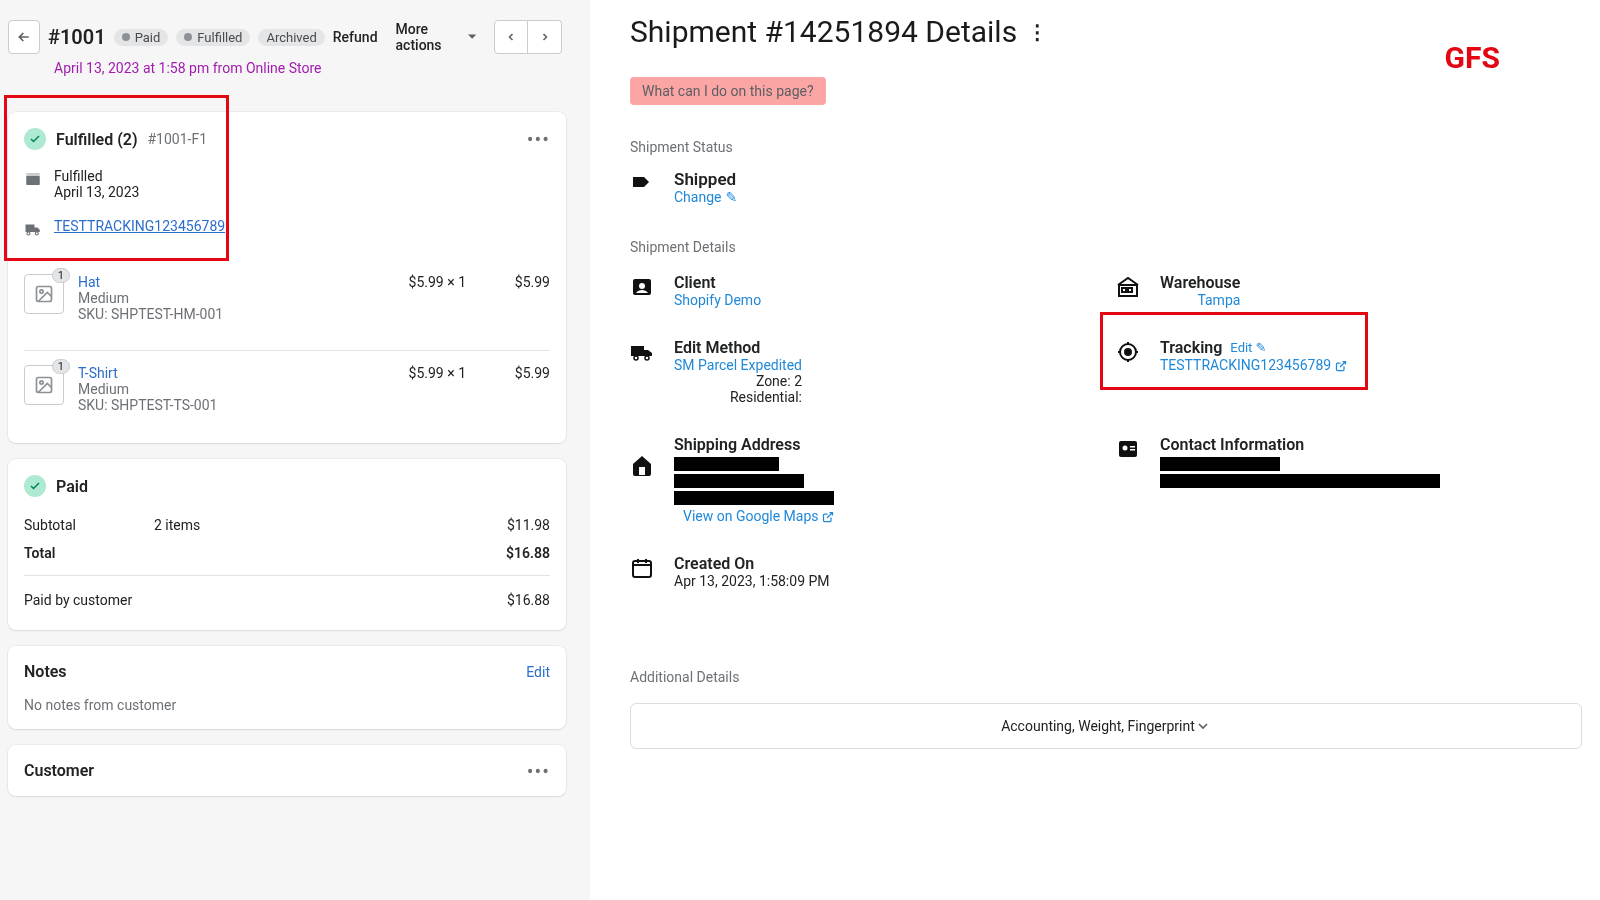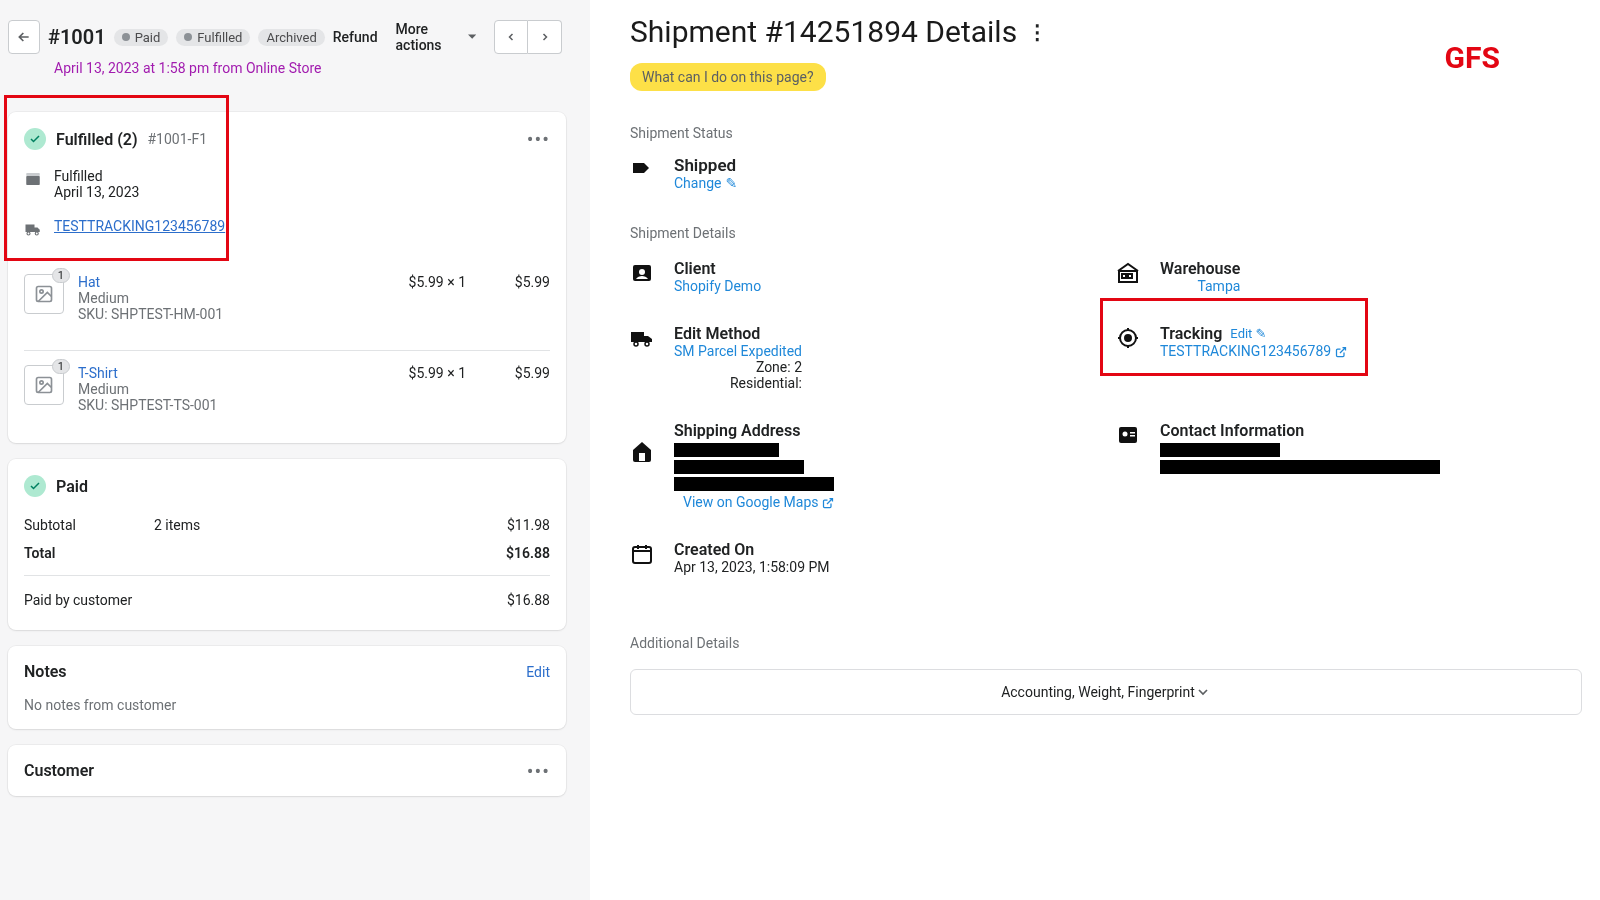--- a/index.html
+++ b/index.html
@@ -55,21 +55,21 @@
   .pay-col2 { flex:1; color:#202223; }
   .pay-col3 { width:80px; text-align:right; }
   .pay-total td, .pay-total div { font-weight:600; }
 
   
   .right-panel { flex: 1; background:#fff; padding: 14px 18px 14px 40px; position:relative; overflow:auto; }
   .r-head { display:flex; align-items:center; gap:10px; }
   .r-title { font-size: 30px; font-weight: 400; color:#1a1a1a; }
   .r-menu-dots { font-size: 20px; font-weight:700; cursor:pointer; }
   .gfs-badge { position:absolute; top:40px; right:100px; color:#e30613; font-weight:700; font-size:30px; }
-  .hint-pill { display:inline-block; background:#fde047; border-radius:12px; padding:6px 12px; color:#5b5f63; margin-top:14px; }
+  .hint-pill { display:inline-block; background:#fca5a5; border-radius:4px; padding:6px 12px; color:#5b5f63; margin-top:28px; }
   .section-label { color:#6d7175; font-size:14px; margin-top:34px; }
   .status-row { display:flex; align-items:flex-start; gap:18px; margin-top:14px; }
   .status-row .big-icon { width:26px; color:#1a1a1a; margin-top:2px; }
   .status-title { font-weight:600; font-size:17px; }
   .blue-link { color:#1f88d9; cursor:pointer; }
   .edit-icon { color:#1f88d9; margin-left:4px; }
 
   .detail-grid { display:grid; grid-template-columns: 1fr 1fr; column-gap: 20px; row-gap: 30px; margin-top:18px; }
   .detail-row { display:flex; align-items:flex-start; gap:18px;text-align:right; }
   .detail-row .big-icon { width:26px; flex:0 0 26px; color:#1a1a1a; margin-top:2px; }
@@ -382,20 +382,20 @@
           </svg>
         </span>
       <div>
         <div class="detail-title">Created On</div>
         <div class="detail-body">Apr 13, 2023, 1:58:09 PM</div>
       </div>
     </div>
     <div></div>
   </div>
 
-  <div class="section-label" style="margin-top:60px;">Additional Details</div>
+  <div class="section-label" style="margin-top:80px;">Additional Details</div>
   <div class="accordion">
     <span>Accounting, Weight, Fingerprint</span>
     <svg width="16" height="16" viewBox="0 0 24 24" fill="none" stroke="#5c5f62" stroke-width="2.5">
         <path d="M6 9l6 6 6-6"></path>
       </svg>
   </div>
 </div>
 
 </body></html>

